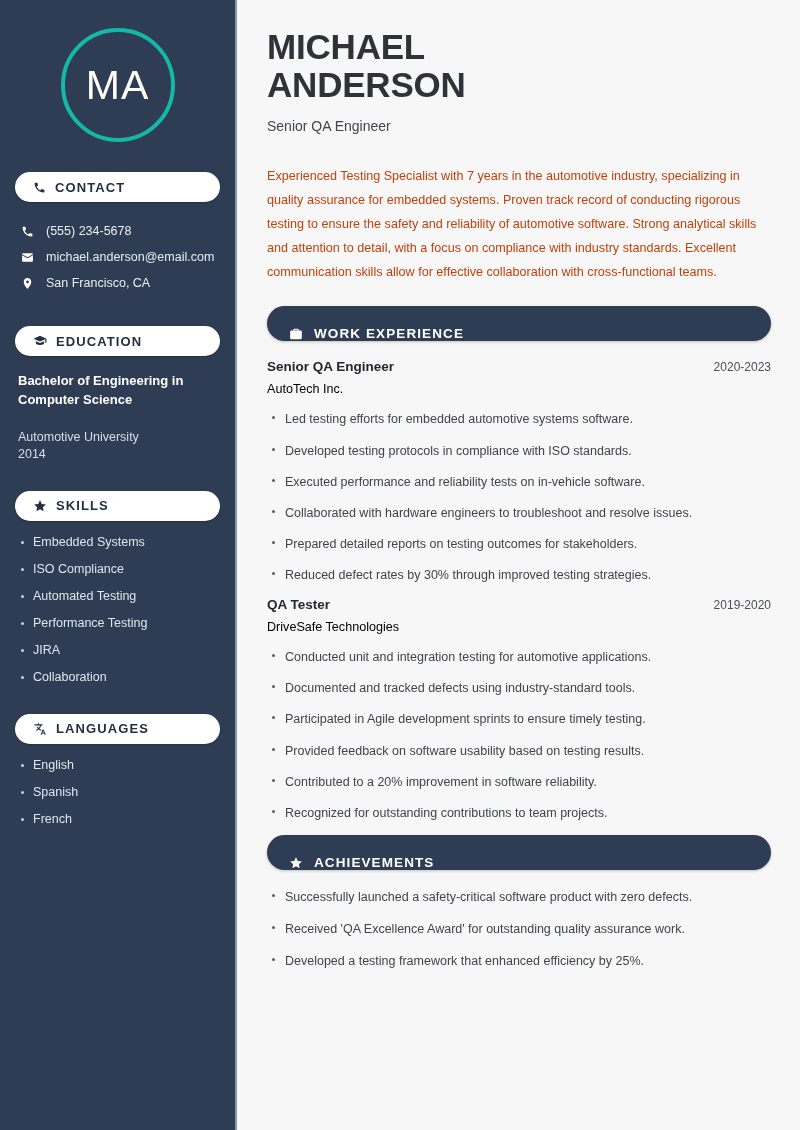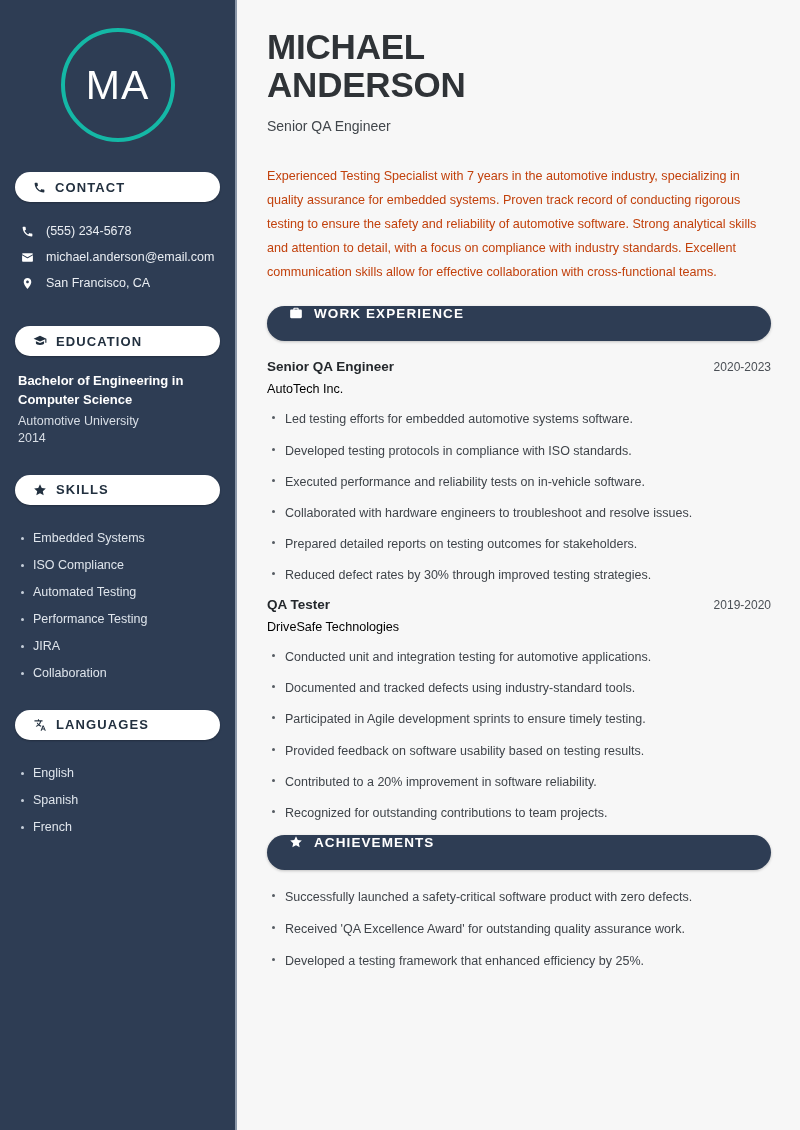--- a/index.html
+++ b/index.html
@@ -85,29 +85,29 @@
   .edu-degree {
     font-size: 13px;
     font-weight: bold;
     color: #ffffff;
     line-height: 1.45;
     max-width: 180px;
   }
   .edu-school {
     font-size: 12.5px;
     color: #d8dee6;
-    margin-top: 4px;
+    margin-top: 20px;
   }
   .edu-year {
     font-size: 12.5px;
     color: #d8dee6;
     margin-top: 3px;
   }
 
-  .side-list { margin-top: 26px; list-style: none; }
+  .side-list { margin-top: 14px; list-style: none; }
   .side-list li {
     position: relative;
     font-size: 12.5px;
     color: #dfe5ec;
     padding: 0 0 0 18px;
     margin-bottom: 13px;
   }
   .side-list li::before {
     content: "";
     position: absolute;
@@ -145,21 +145,21 @@
     line-height: 1.92;
     color: #c2410c;
     max-width: 505px;
   }
 
   .sect-bar {
     background: #2e3d54;
     border-radius: 999px;
     height: 35px;
     display: flex;
-    align-items: flex-start;
+    align-items: flex-end;
     gap: 11px;
     padding-left: 22px;
     margin-top: 22px;
     margin-bottom: 18px;
     color: #ffffff;
     box-shadow: 0 1px 3px rgba(0,0,0,0.22);
     position: relative;
     z-index: 2;
   }
   .sect-bar .sect-label {

